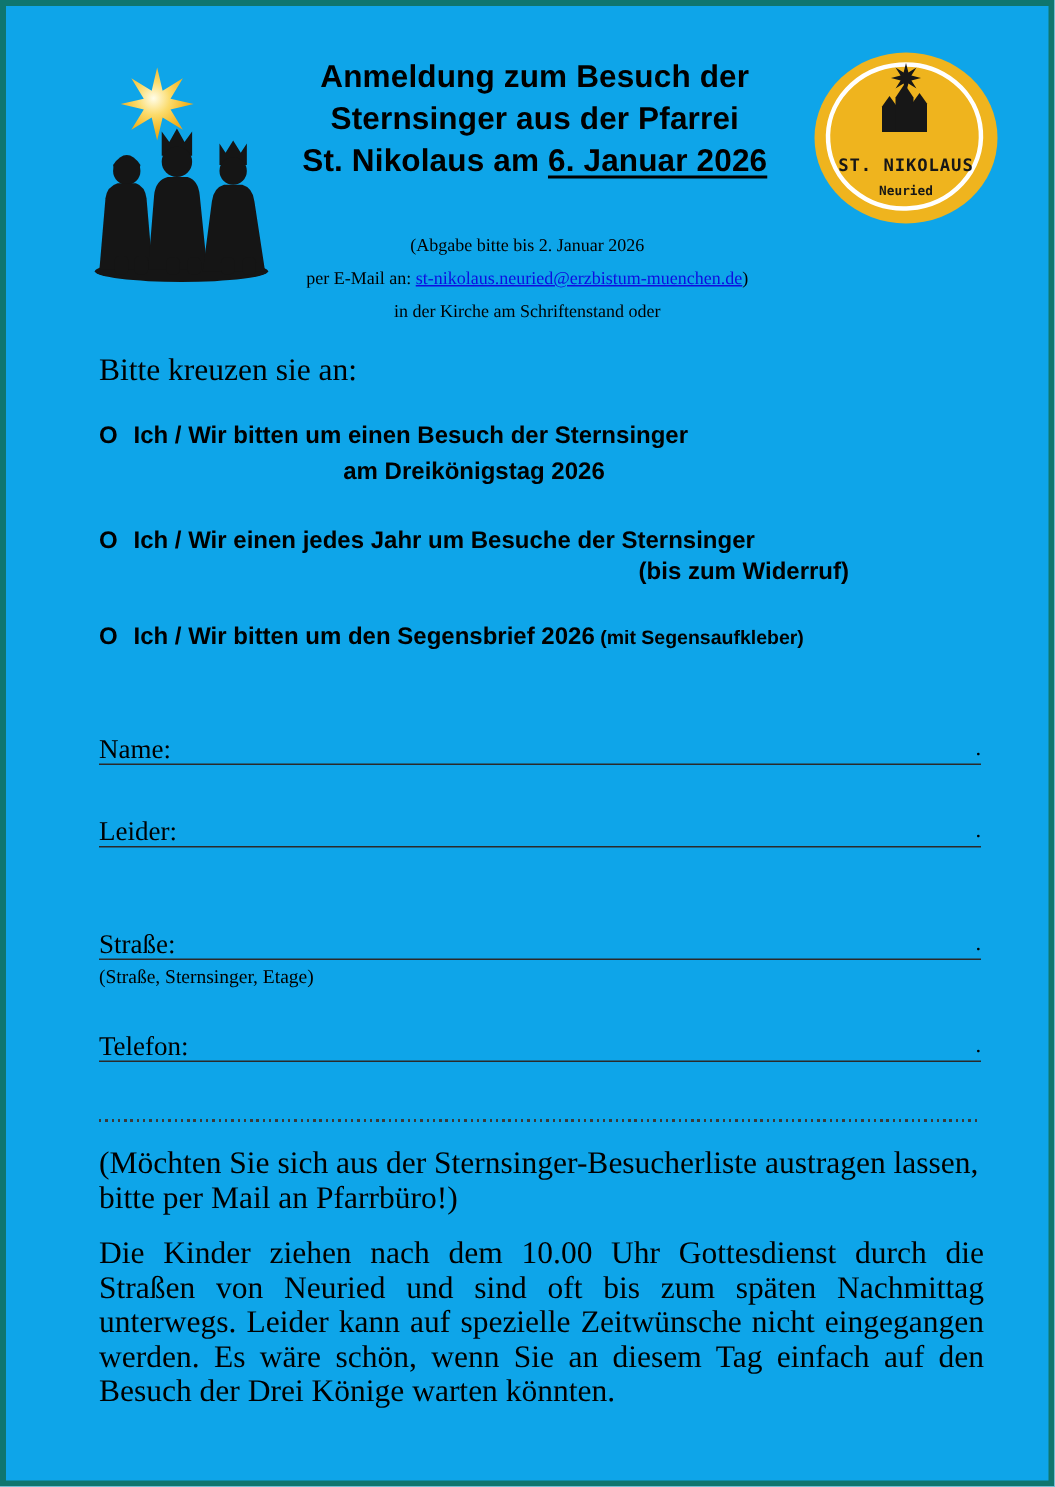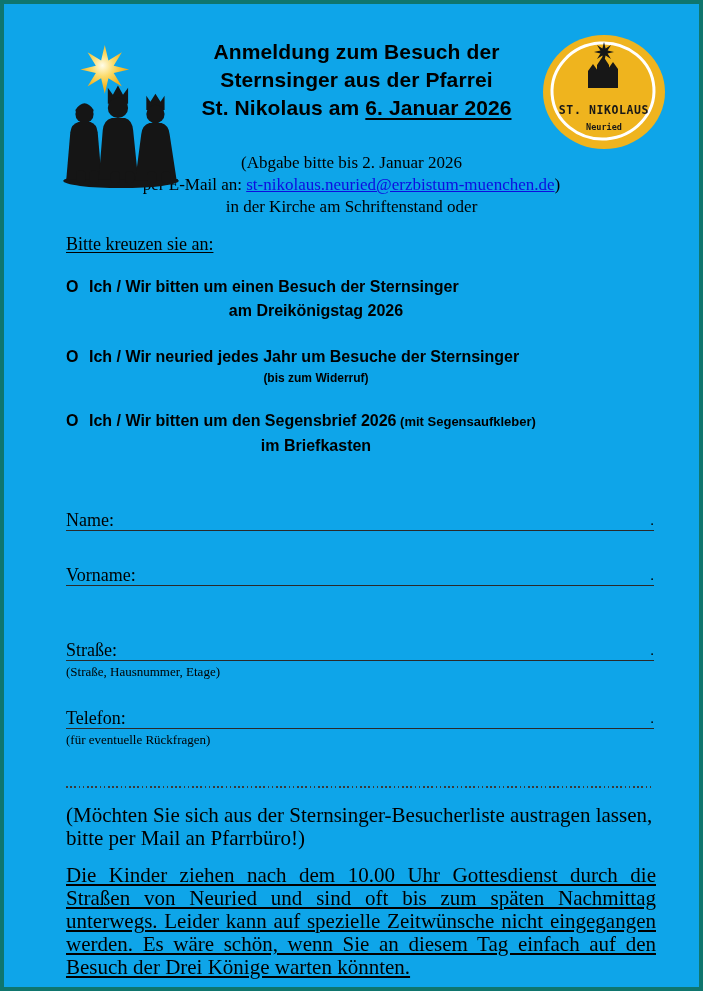--- a/index.html
+++ b/index.html
@@ -12,49 +12,49 @@
   .header{position:relative;height:150px;margin-top:30px;}
   .kings-art{position:absolute;left:52px;top:5px;width:132px;height:152px;}
   .logo-art{position:absolute;left:538px;top:0px;width:124px;height:116px;}
   .title{
     position:absolute;left:160px;top:4px;width:385px;text-align:center;
     font-family:"Liberation Sans",sans-serif;font-weight:bold;
     font-size:21px;line-height:28px;letter-spacing:.1px;
   }
   .title .u{text-decoration:underline;text-underline-offset:3px;}
   
-  .submission{margin-top:-32px;text-align:center;font-size:17px;line-height:22px;}
+  .submission{margin-top:-32px;text-align:center;font-size:12px;line-height:22px;}
   .submission a{color:#0d0de0;text-decoration:underline;cursor:pointer;}
   
-  .instruction{margin:16px 0 0 62px;font-size:18px;text-decoration:underline;text-underline-offset:2px;}
+  .instruction{margin:16px 0 0 62px;font-size:21px;text-underline-offset:2px;}
   
   .options{margin-top:20px;font-family:"Liberation Sans",sans-serif;font-weight:bold;font-size:16px;}
   .option{margin:0 0 22px 62px;line-height:24px;}
   .opt-line1{white-space:nowrap;}
   .opt-marker{display:inline-block;width:23px;}
   .opt-sub{width:500px;text-align:center;line-height:24px;}
-  .opt-sub.small{font-size:12px;line-height:18px;}
+  .opt-sub.small{font-size:16px;line-height:18px;text-align:right;}
   .u1{text-underline-offset:3px;}
   .small-inline{font-size:13px;}
   
   .fields{margin-top:52px;}
   .field-row{
     display:flex;align-items:flex-start;width:588px;margin-left:62px;
     border-bottom:1.5px solid #2a2a2a;font-size:18px;line-height:20px;
   }
   .field-dot{margin-left:auto;font-size:15px;}
   .field-hint{margin:3px 0 0 62px;font-size:13px;line-height:16px;}
   .gap-a{margin-top:34px;} .gap-b{margin-top:54px;} .gap-c{margin-top:28px;}
   
   .dotted-rule{
     width:588px;margin:38px 0 0 62px;height:2px;
     background:repeating-linear-gradient(90deg,#3a3a3a 0 1.6px,transparent 1.6px 4.2px);
   }
   .note{margin:16px 0 0 62px;width:590px;font-size:21px;line-height:23px;}
-  .note.justify{margin-top:14px;text-align:justify;text-decoration:underline;}
+  .note.justify{margin-top:14px;text-align:justify;}
 </style>
 </head>
 <body>
 
 <div class="page">
 
   <div class="header">
 
     <svg class="kings-art" viewBox="0 0 130 150">
       <defs>
@@ -119,53 +119,51 @@
   <div class="instruction">Bitte kreuzen sie an:</div>
 
   <div class="options">
 
     <div class="option">
       <div class="opt-line1"><span class="opt-marker">O</span><span>Ich / Wir bitten um einen Besuch der Sternsinger</span></div>
       <div class="opt-sub"><span class="u1">am Dreikönigstag</span> <span class="u1">2026</span></div>
     </div>
 
     <div class="option">
-      <div class="opt-line1"><span class="opt-marker">O</span><span><span>Ich / Wir neuried </span><span class="u1">jedes Jahr</span><span> um Besuche der Sternsinger</span></span></div>
+      <div class="opt-line1"><span class="opt-marker">O</span><span><span>Ich / Wir einen </span><span class="u1">jedes Jahr</span><span> um Besuche der Sternsinger</span></span></div>
       <div class="opt-sub small">(bis zum Widerruf)</div>
     </div>
 
     <div class="option">
       <div class="opt-line1"><span class="opt-marker">O</span><span><span>Ich / Wir bitten um den </span><span class="u1">Segensbrief 2026</span><span class="small-inline"> (mit Segensaufkleber)</span></span></div>
-      <div class="opt-sub"><span class="u1">im Briefkasten</span></div>
     </div>
   </div>
 
   <div class="fields">
 
     <div class="field-row">
       <span>Name:</span>
       <span class="field-dot">.</span>
     </div>
 
     <div class="field-row gap-a">
-      <span>Vorname:</span>
+      <span>Leider:</span>
       <span class="field-dot">.</span>
     </div>
 
     <div class="field-row gap-b">
       <span>Straße:</span>
       <span class="field-dot">.</span>
     </div>
-    <div class="field-hint">(Straße, Hausnummer, Etage)</div>
+    <div class="field-hint">(Straße, Sternsinger, Etage)</div>
 
     <div class="field-row gap-c">
       <span>Telefon:</span>
       <span class="field-dot">.</span>
     </div>
-    <div class="field-hint">(für eventuelle Rückfragen)</div>
   </div>
 
   <div class="dotted-rule"></div>
 
   <div class="note">(Möchten Sie sich aus der Sternsinger-Besucherliste austragen lassen, bitte per Mail an Pfarrbüro!)</div>
 
   <div class="note justify">Die Kinder ziehen nach dem 10.00 Uhr Gottesdienst durch die Straßen von Neuried und sind oft bis zum späten Nachmittag unterwegs. Leider kann auf spezielle Zeitwünsche nicht eingegangen werden. Es wäre schön, wenn Sie an diesem Tag einfach auf den Besuch der Drei Könige warten könnten.</div>
 
 </div>
 

